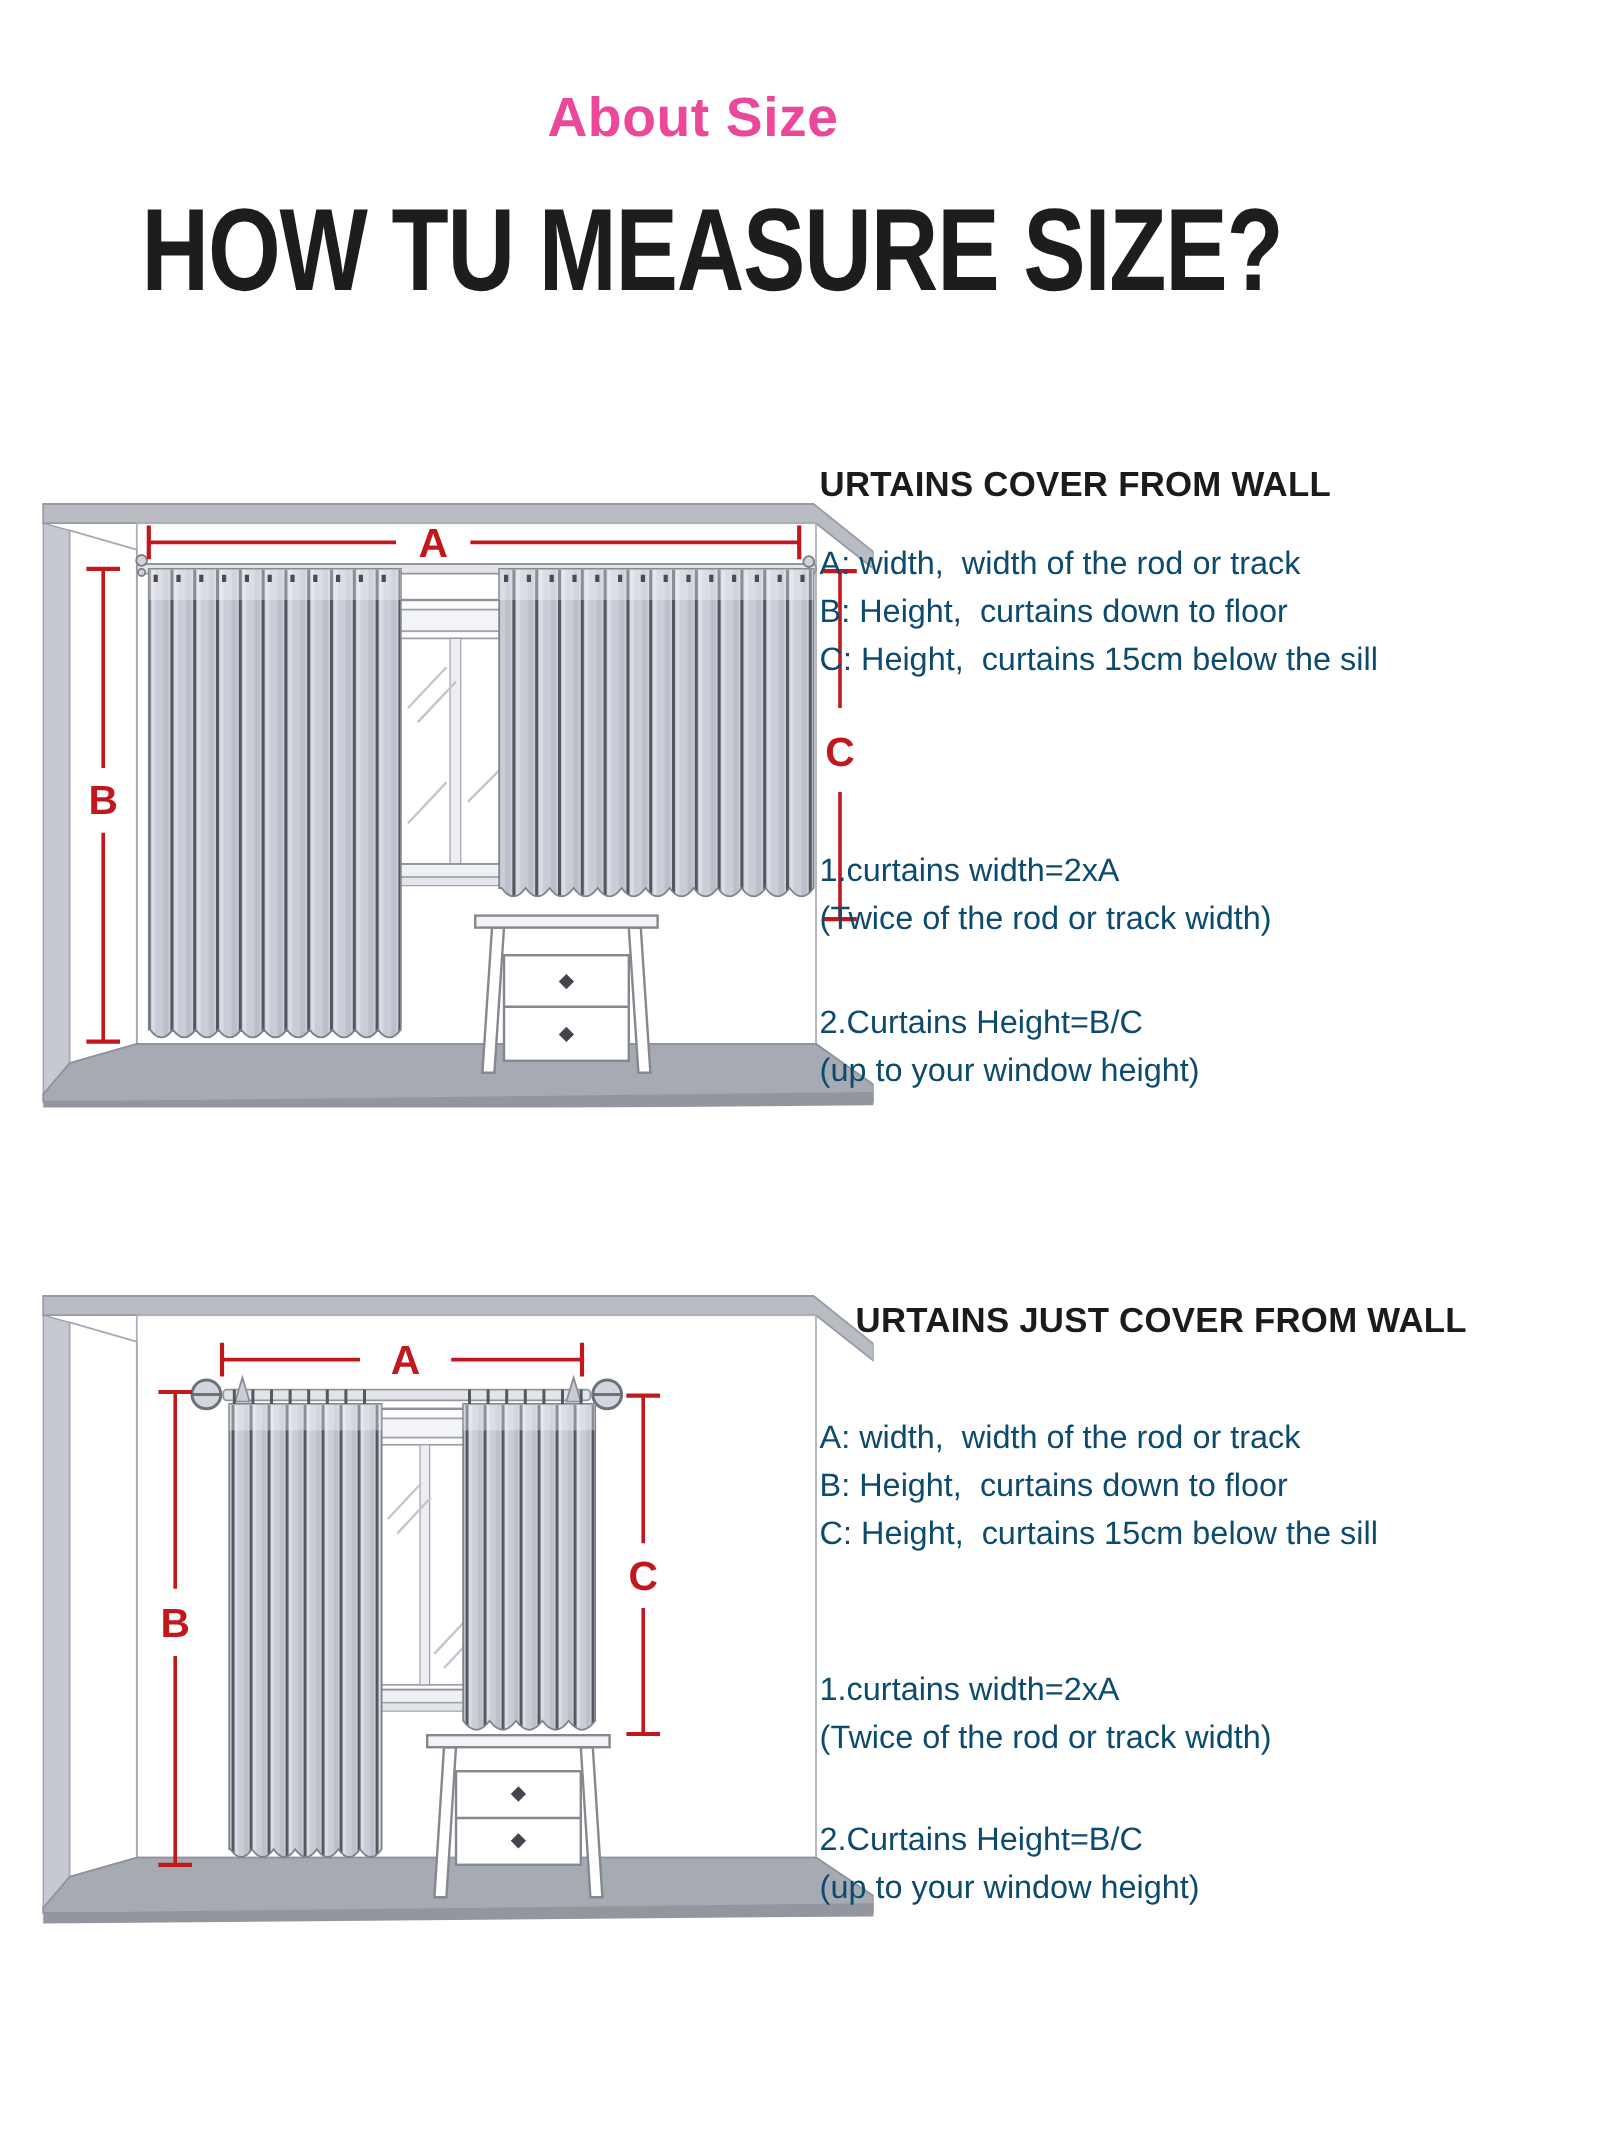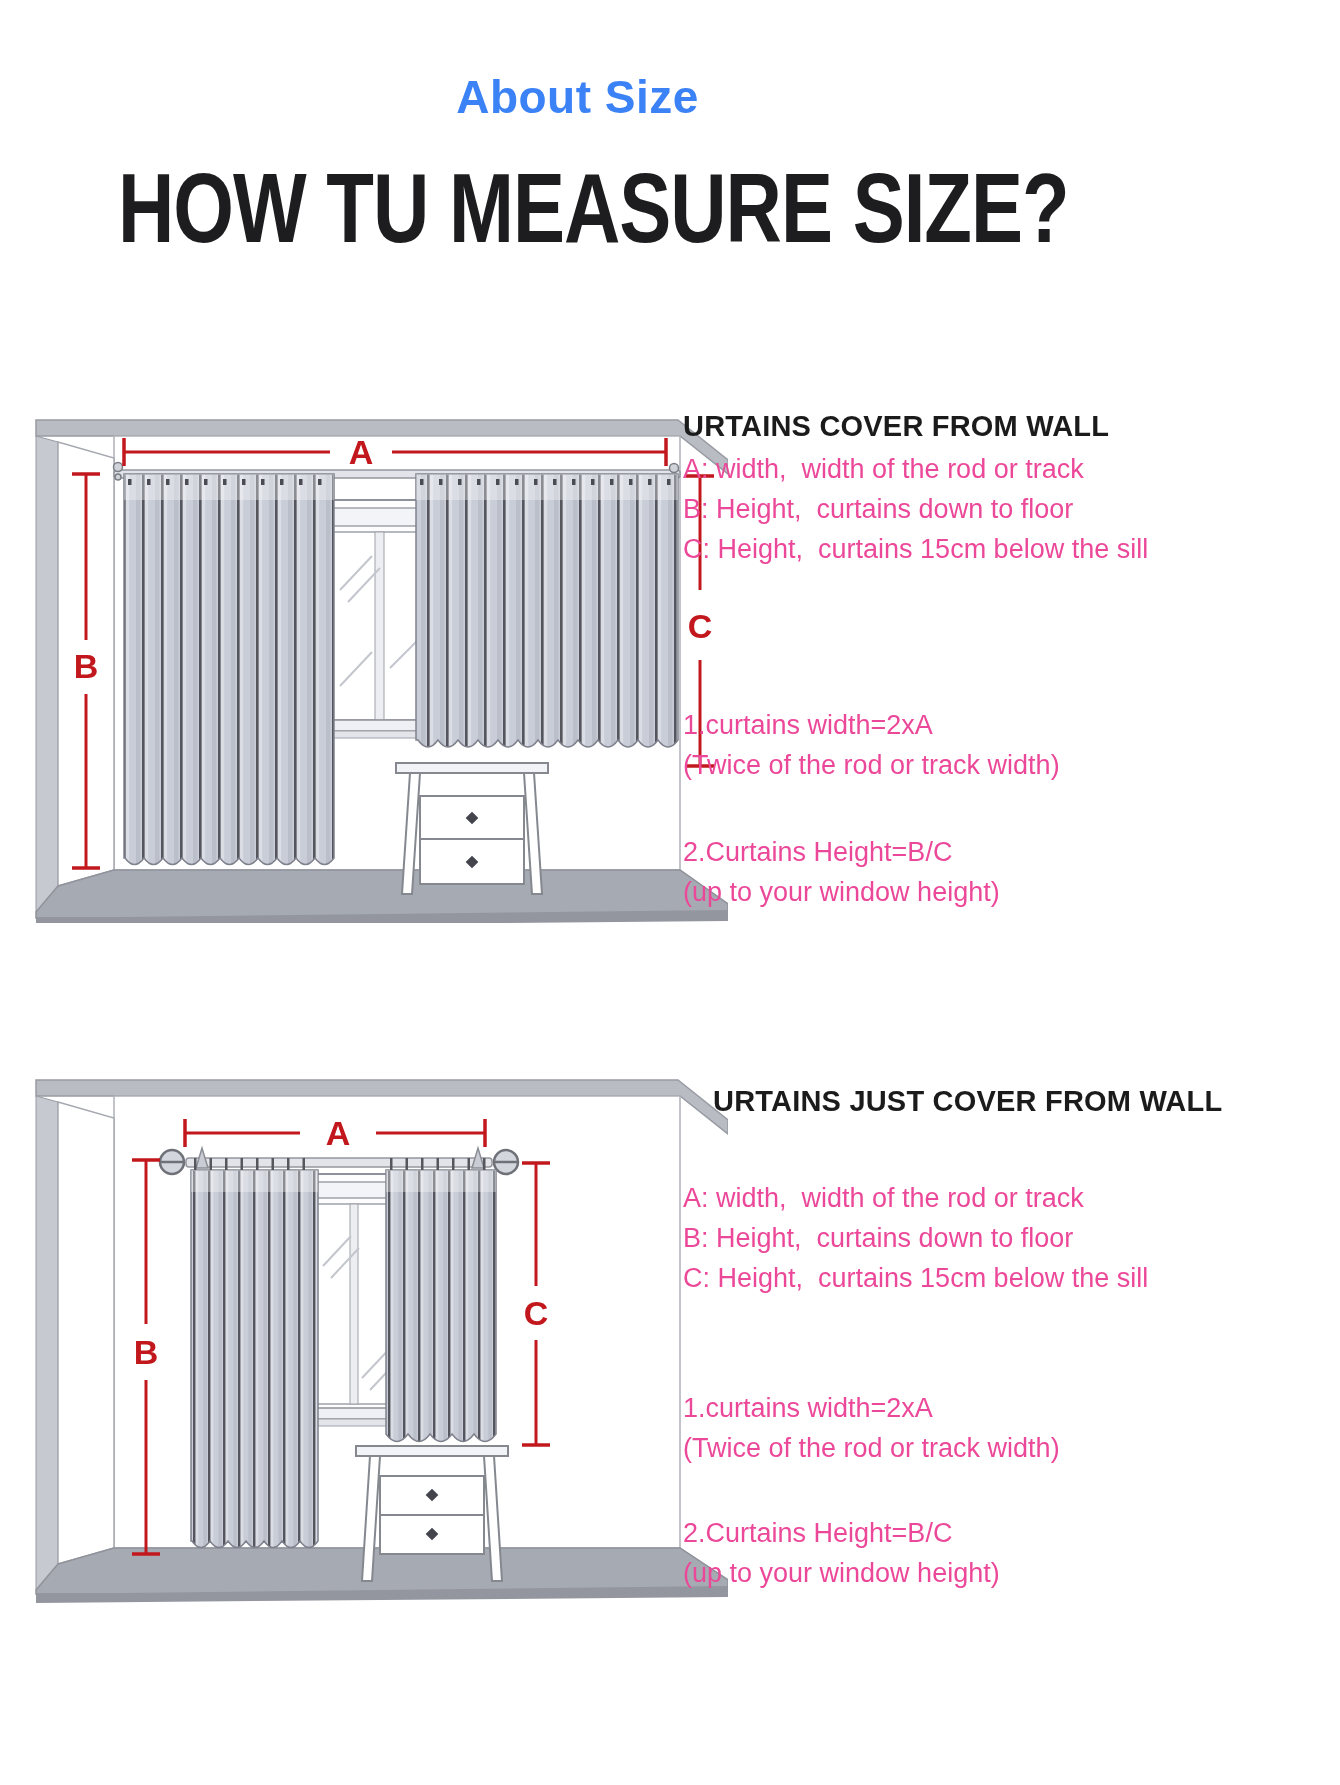--- a/index.html
+++ b/index.html
@@ -1,24 +1,24 @@
 <!DOCTYPE html>
 <html><head>
 <meta charset="utf-8">
 <style>
   html,body{margin:0;padding:0;background:#ffffff;}
   #canvas{position:relative;width:1340px;height:1785px;background:#ffffff;overflow:hidden;
           font-family:"Liberation Sans",sans-serif;color:#3e3e3e;}
   .abs{position:absolute;}
   .subtitle{left:0;top:70px;width:1155px;text-align:center;font-size:46px;font-weight:bold;
-            color:#3b82f6;letter-spacing:.5px;}
+            color:#ec4899;letter-spacing:.5px;}
   .big-title{left:118px;top:152px;width:1110px;font-size:78px;font-weight:bold;color:#1d1d1f;
              letter-spacing:-1px;white-space:nowrap;transform:scaleY(1.25);transform-origin:left top;}
   .sec-heading{font-size:29px;font-weight:bold;color:#1b1b1b;letter-spacing:.2px;white-space:nowrap;}
-  .def-line,.formula-line{font-size:27px;line-height:40px;color:#ec4899;white-space:pre-wrap;}
+  .def-line,.formula-line{font-size:27px;line-height:40px;color:#0c4a6e;white-space:pre-wrap;}
   svg text.dim{font-family:"Liberation Sans",sans-serif;font-weight:bold;font-size:34px;}
 </style>
 </head>
 <body>
 
 <div id="canvas">
 
   <div class="abs subtitle">About Size</div>
   <div class="abs big-title">HOW TU MEASURE SIZE?</div>
 
@@ -96,21 +96,21 @@
       <line x1="658" y1="58" x2="686" y2="58" stroke-width="3.5"></line>
       <line x1="658" y1="348" x2="686" y2="348" stroke-width="3.5"></line>
     </g>
     <g fill="#c2181d" stroke="none">
       <text class="dim" x="333" y="46" text-anchor="middle">A</text>
       <text class="dim" x="58" y="260" text-anchor="middle">B</text>
       <text class="dim" x="672" y="220" text-anchor="middle">C</text>
     </g>
   </svg>
 
-  <div class="abs sec-heading" style="left:683px;top:410px;">URTAINS COVER FROM WALL</div>
+  <div class="abs sec-heading" style="left:683px;top:388px;">URTAINS COVER FROM WALL</div>
   <div class="abs" style="left:683px;top:449px;">
     <div class="def-line">A: width,  width of the rod or track</div>
     <div class="def-line">B: Height,  curtains down to floor</div>
     <div class="def-line">C: Height,  curtains 15cm below the sill</div>
   </div>
   <div class="abs" style="left:683px;top:705px;">
     <div class="formula-line">1.curtains width=2xA</div>
     <div class="formula-line">(Twice of the rod or track width)</div>
   </div>
   <div class="abs" style="left:683px;top:832px;">

